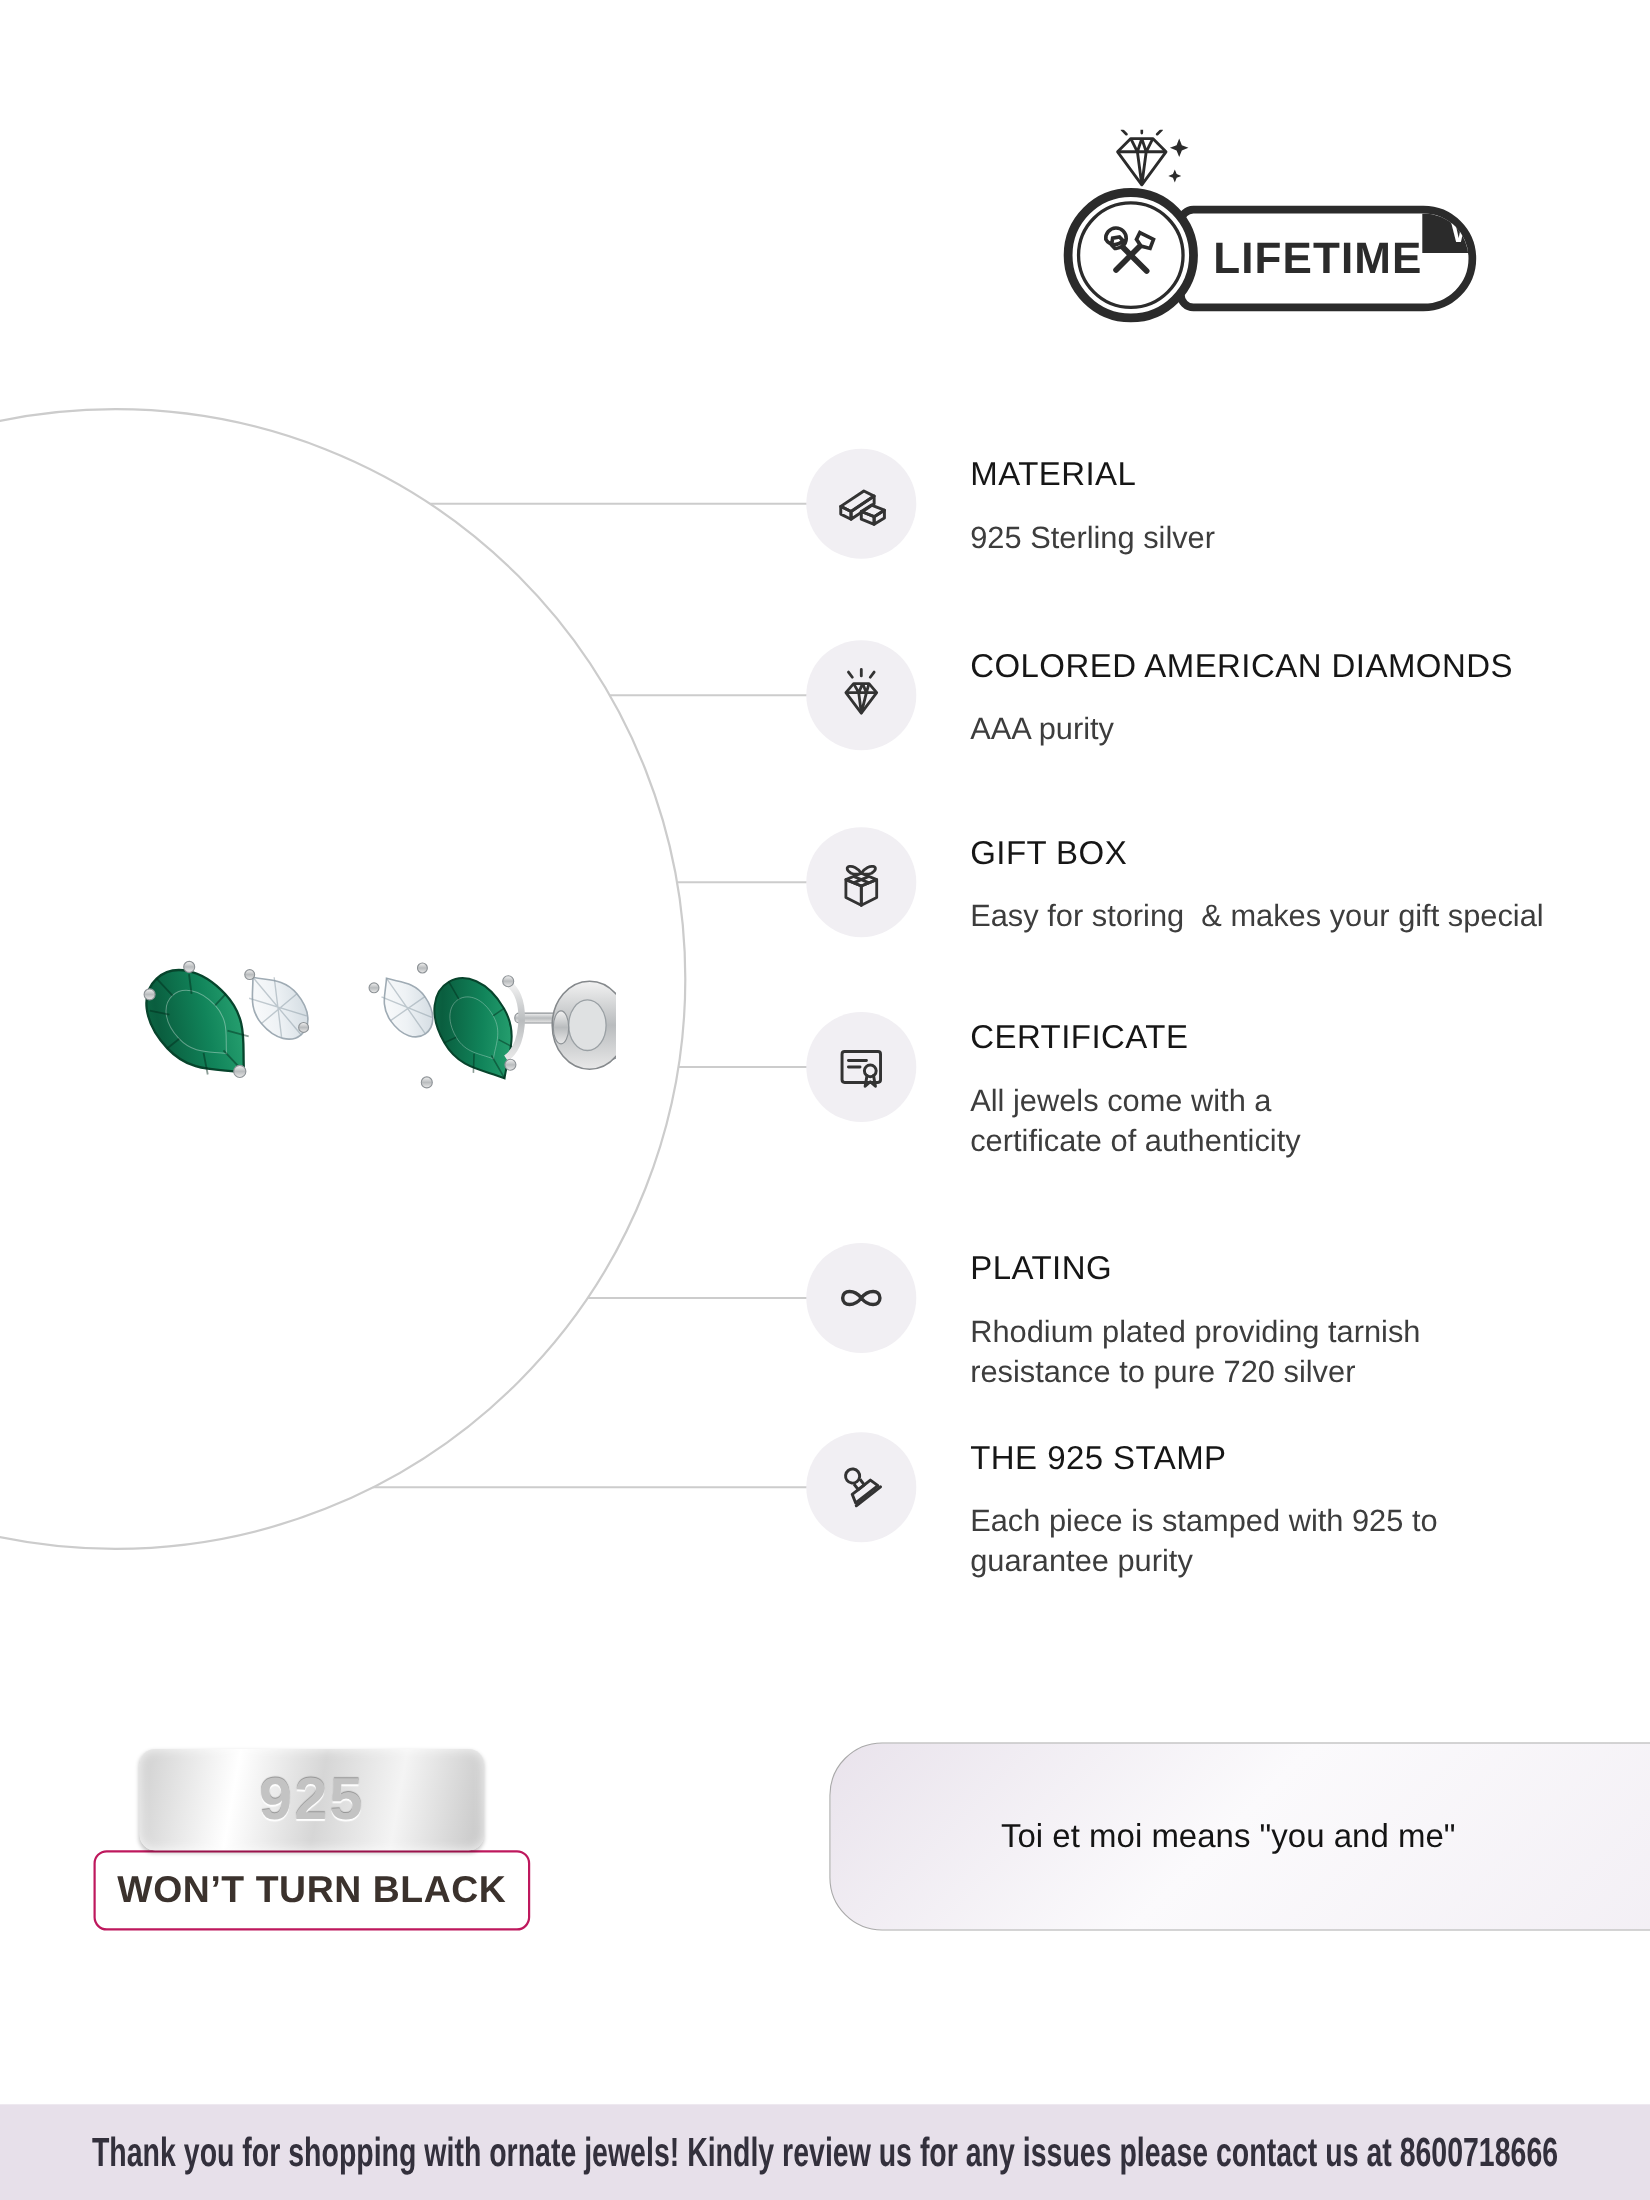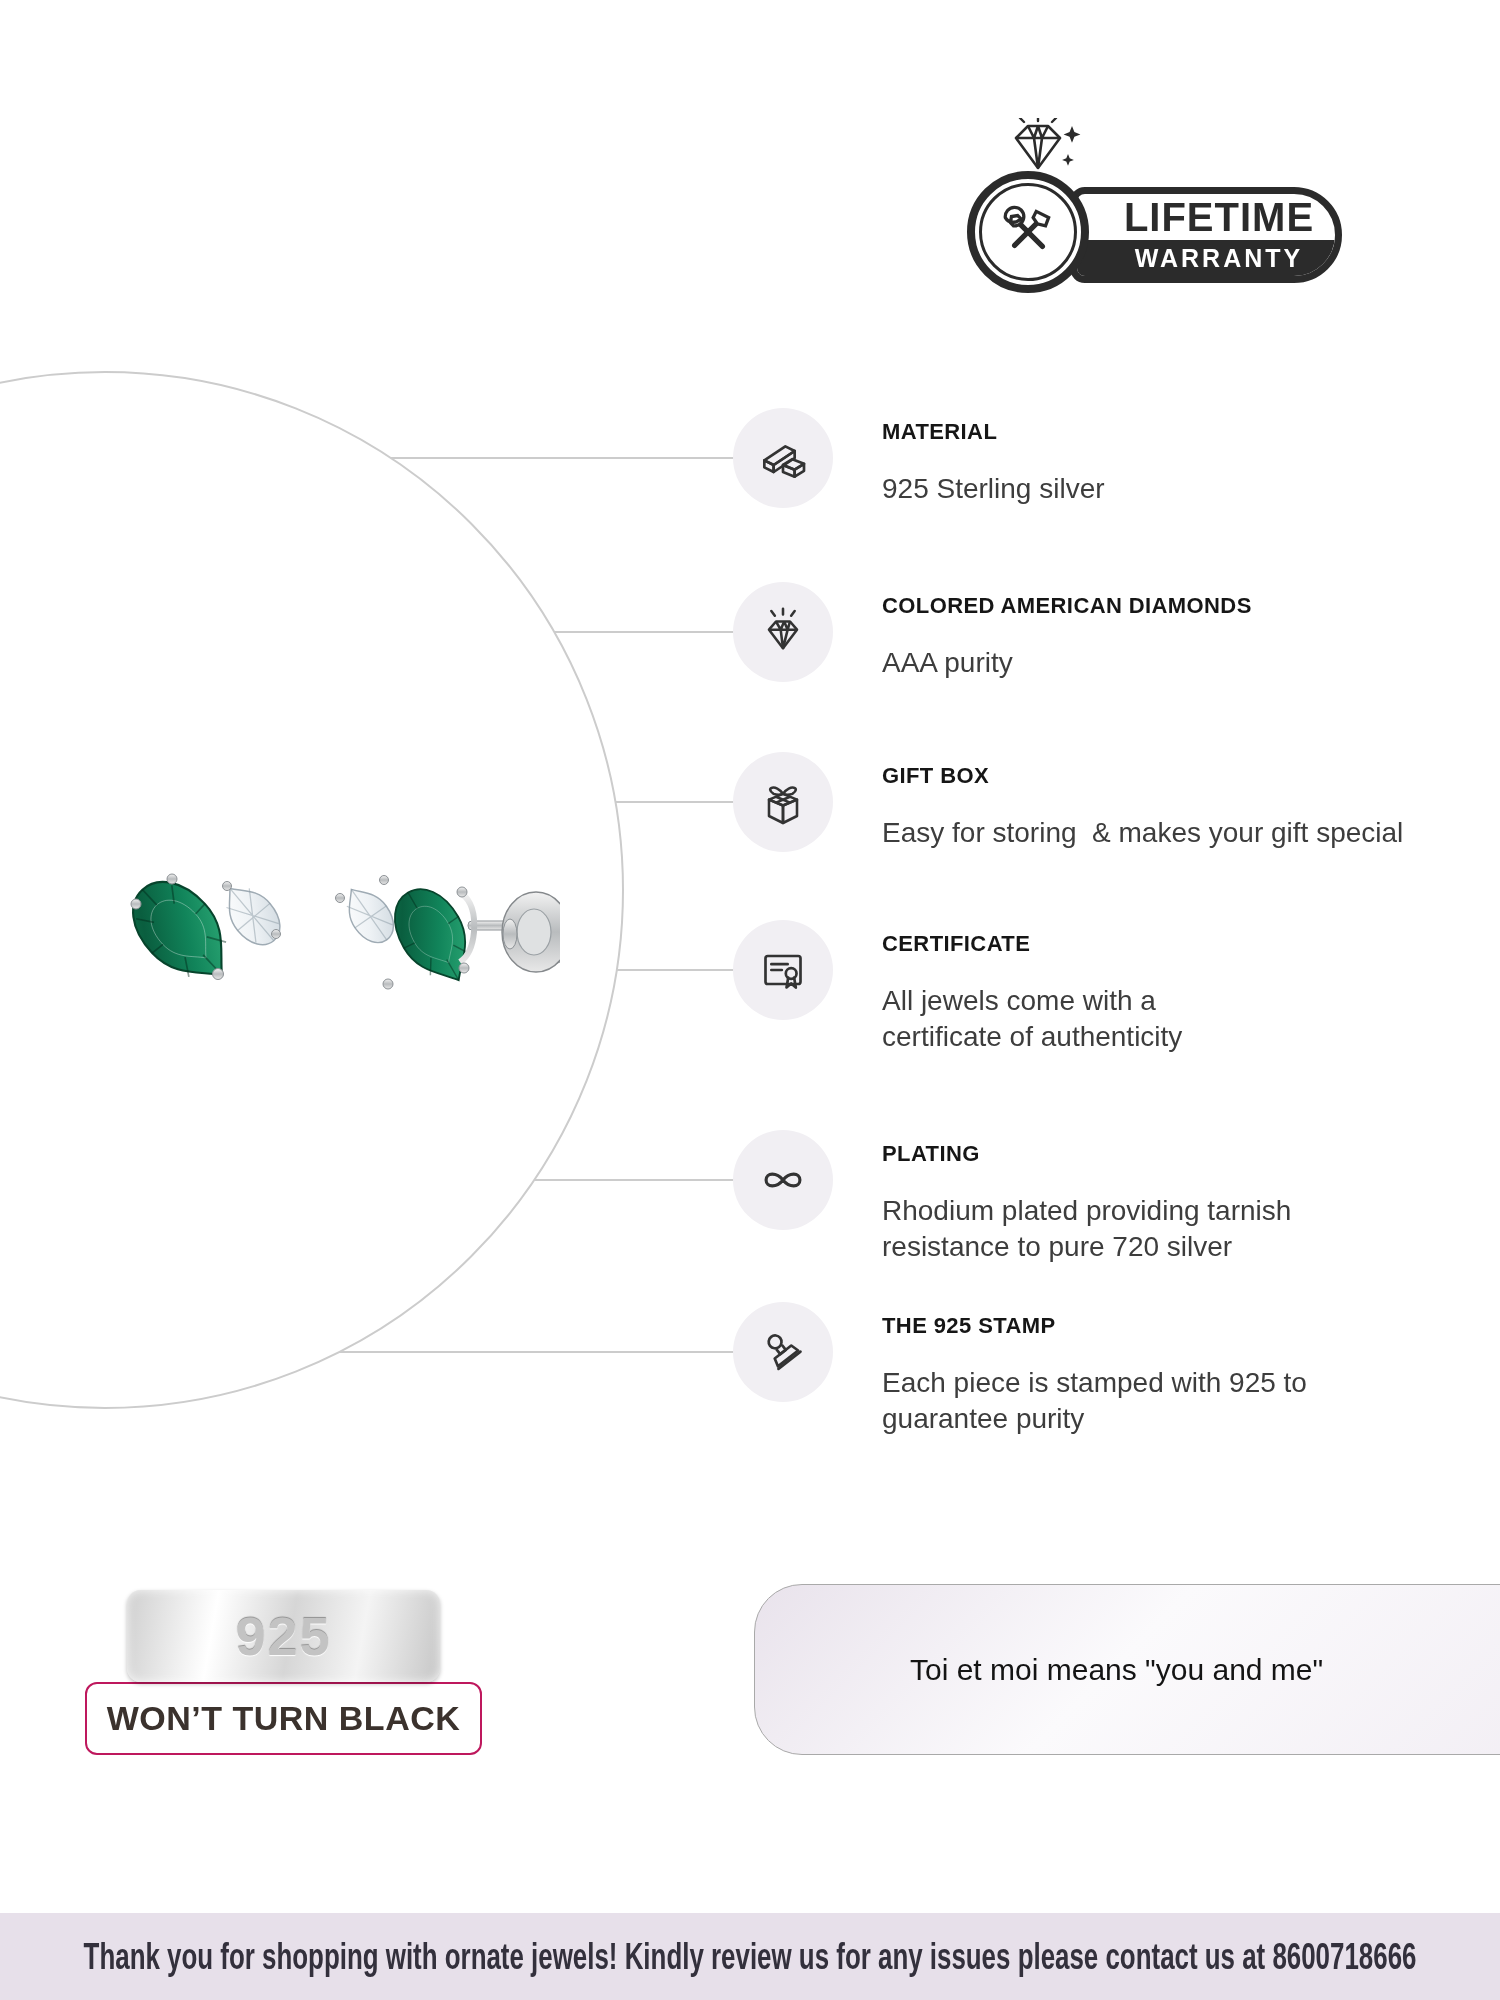--- a/index.html
+++ b/index.html
@@ -5,37 +5,37 @@
   html,body{margin:0;padding:0;background:#ffffff;}
   .canvas{position:relative;width:1500px;height:2000px;background:#ffffff;overflow:hidden;
           font-family:"Liberation Sans", sans-serif;color:#1b1b1b;}
   svg{display:block;}
   
   .overlay{position:absolute;left:0;top:0;width:1500px;height:2000px;pointer-events:none;}
   
   .wbadge{position:absolute;left:960px;top:118px;width:400px;height:180px;}
   .wpill{position:absolute;left:110px;top:69px;width:272px;height:96px;border:7px solid #2b2b2b;
          border-radius:18px 58px 58px 18px;background:#ffffff;overflow:hidden;
-         display:flex;flex-direction:column;box-sizing:border-box;}
+         display:flex;flex-direction:row;box-sizing:border-box;}
   .wpill-top{flex:1;display:flex;align-items:center;justify-content:center;padding-left:26px;}
   .wpill-top span{font-size:40px;font-weight:800;letter-spacing:1px;color:#2b2b2b;}
   .wpill-bottom{height:36px;background:#2b2b2b;display:flex;align-items:center;justify-content:center;
                 padding-left:26px;}
   .wpill-bottom span{font-size:25px;font-weight:bold;letter-spacing:3px;color:#ffffff;}
   .wcircle{position:absolute;left:7px;top:53px;width:122px;height:122px;border-radius:50%;
            background:#ffffff;border:8px solid #2b2b2b;box-sizing:border-box;z-index:2;}
   .wcircle-inner{position:absolute;left:4px;top:4px;right:4px;bottom:4px;border:3px solid #2b2b2b;
                  border-radius:50%;display:flex;align-items:center;justify-content:center;}
   .wring{position:absolute;left:12px;top:0;width:116px;height:58px;z-index:3;}
   
   .feature{position:absolute;left:733px;display:flex;gap:49px;}
   .f-icon{width:100px;height:100px;border-radius:50%;background:#f1eff3;flex:0 0 100px;
           display:flex;align-items:center;justify-content:center;}
   .f-text{margin-top:6px;}
-  .f-title{font-size:22px;line-height:36px;font-weight:bold;letter-spacing:.4px;color:#161616;
+  .f-title{font-size:30px;line-height:36px;font-weight:normal;letter-spacing:.4px;color:#161616;
            margin:0 0 21px 0;white-space:pre;}
   .f-line{font-size:28px;line-height:36px;color:#3d3d3d;white-space:pre;}
   
   .silver-plate{position:absolute;left:127px;top:1590px;width:313px;height:92px;border-radius:14px;
                 background:linear-gradient(100deg,#cfcfcf 0%,#ffffff 28%,#d6d6d6 52%,#f4f4f4 74%,#c6c6c6 100%);
                 box-shadow:0 2px 4px rgba(0,0,0,.25), inset 0 0 10px rgba(255,255,255,.8);
                 display:flex;align-items:center;justify-content:center;gap:14px;z-index:2;}
   .silver-num{font-size:54px;font-weight:bold;color:#c3c3c3;
               text-shadow:0 1px 1px #ffffff,0 -1px 1px #8f8f8f;letter-spacing:2px;}
   .silver-label{font-size:54px;font-weight:bold;color:#2d2724;letter-spacing:2px;}

